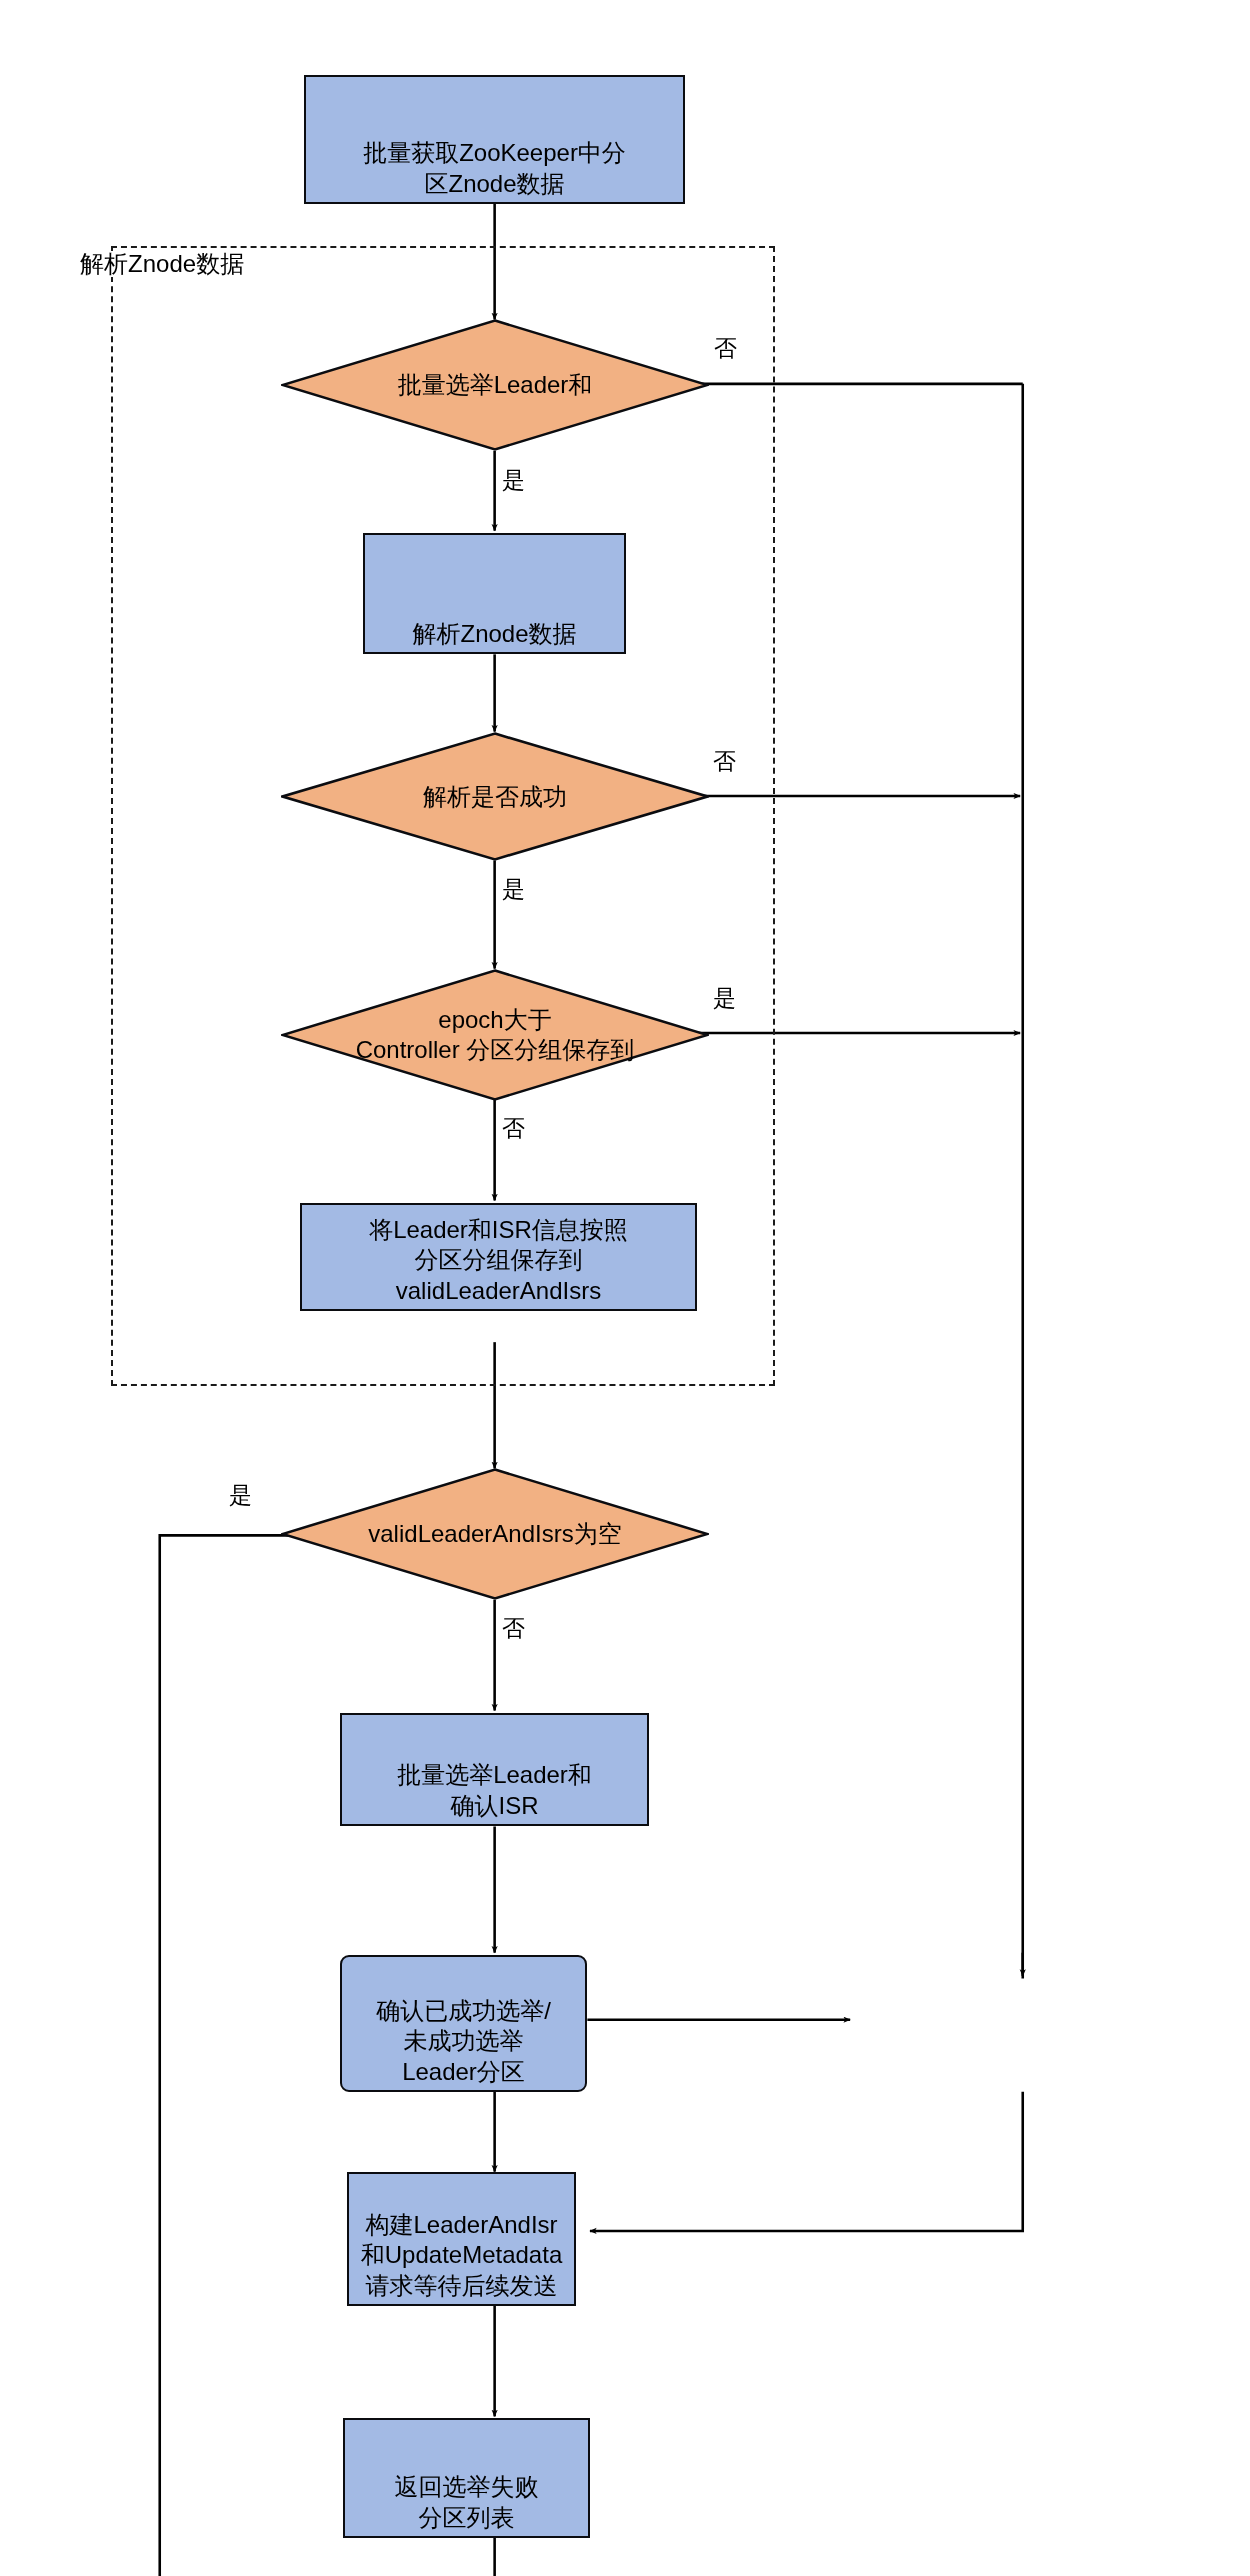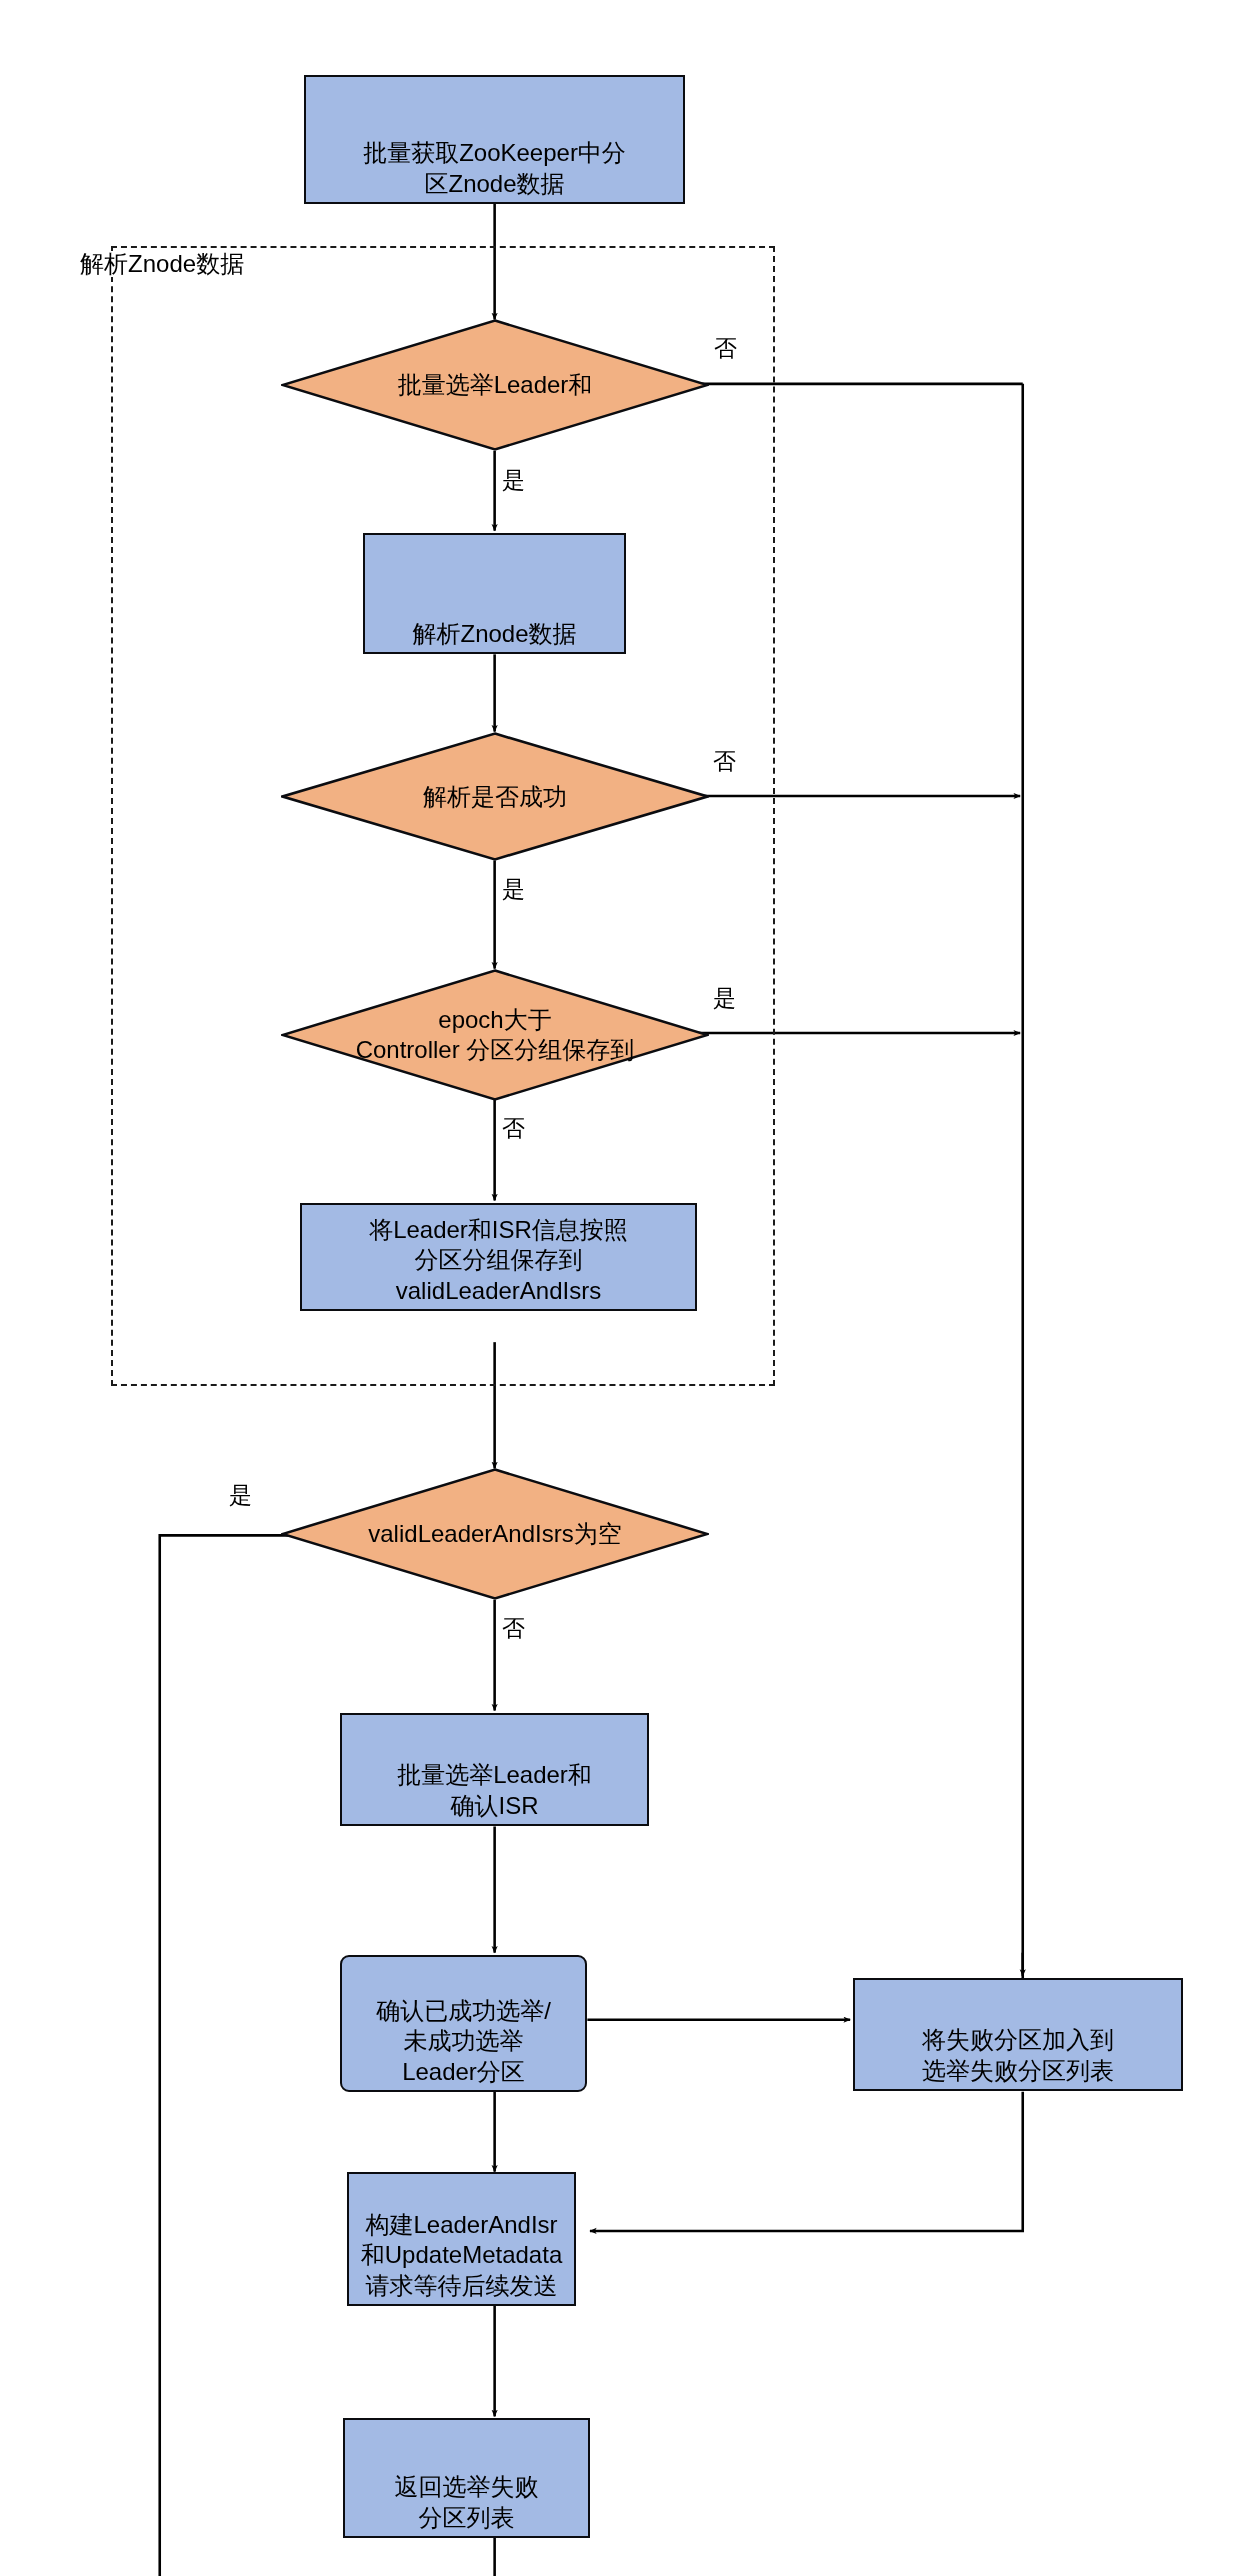--- a/index.html
+++ b/index.html
@@ -205,24 +205,20 @@
     <span>批量选举Leader和
 确认ISR</span>
   </div>
 
   <div class="node process" style="left:340px; top:1955px; width:247px; height:137px;border-radius:9px;">
     <span>确认已成功选举/
 未成功选举
 Leader分区</span>
   </div>
 
-  <div class="node process" style="left:853px; top:1978px; width:330px; height:113px;">
-    <span>将失败分区加入到
-选举失败分区列表</span>
-  </div>
 
   <div class="node process" style="left:347px; top:2172px; width:229px; height:134px;">
     <span>构建LeaderAndIsr
 和UpdateMetadata
 请求等待后续发送</span>
   </div>
 
   <div class="node process" style="left:343px; top:2418px; width:247px; height:120px;">
     <span>返回选举失败
 分区列表</span>

